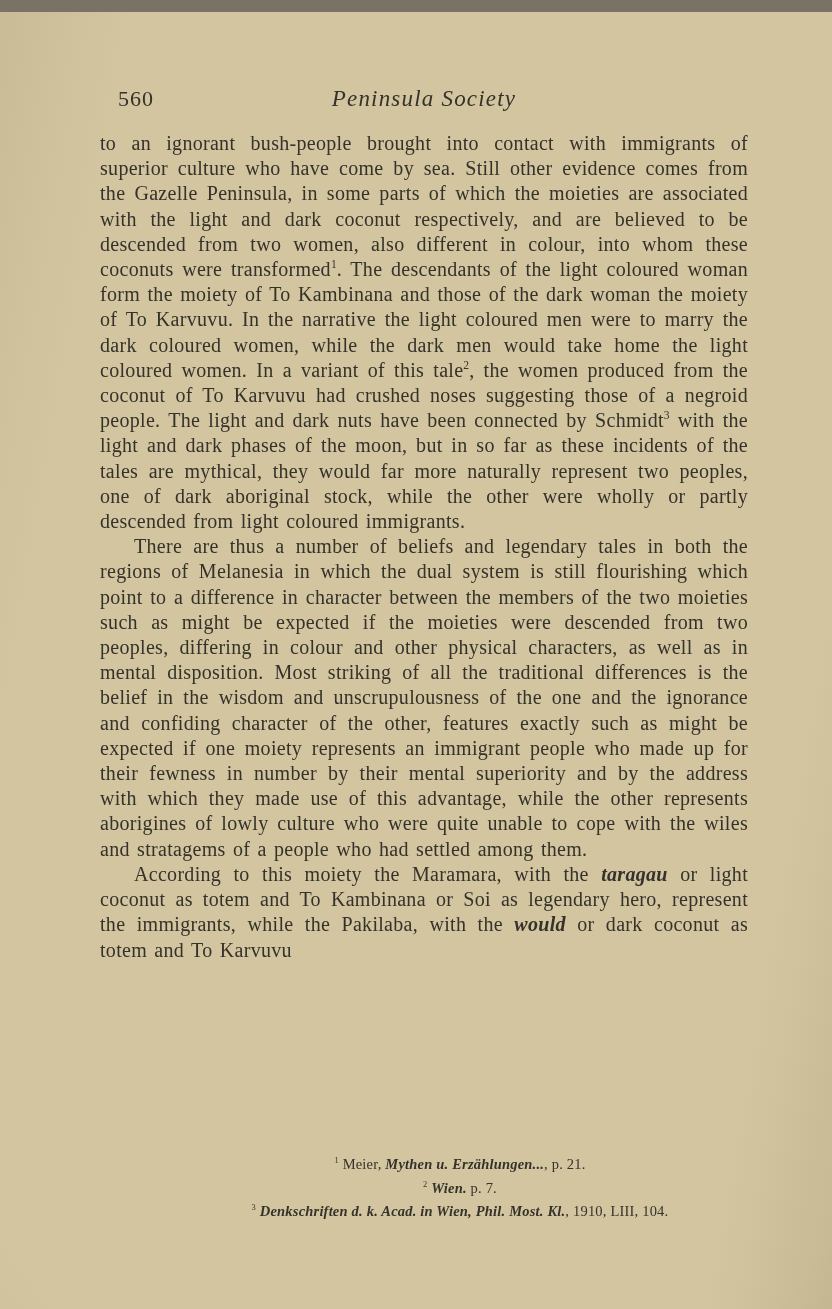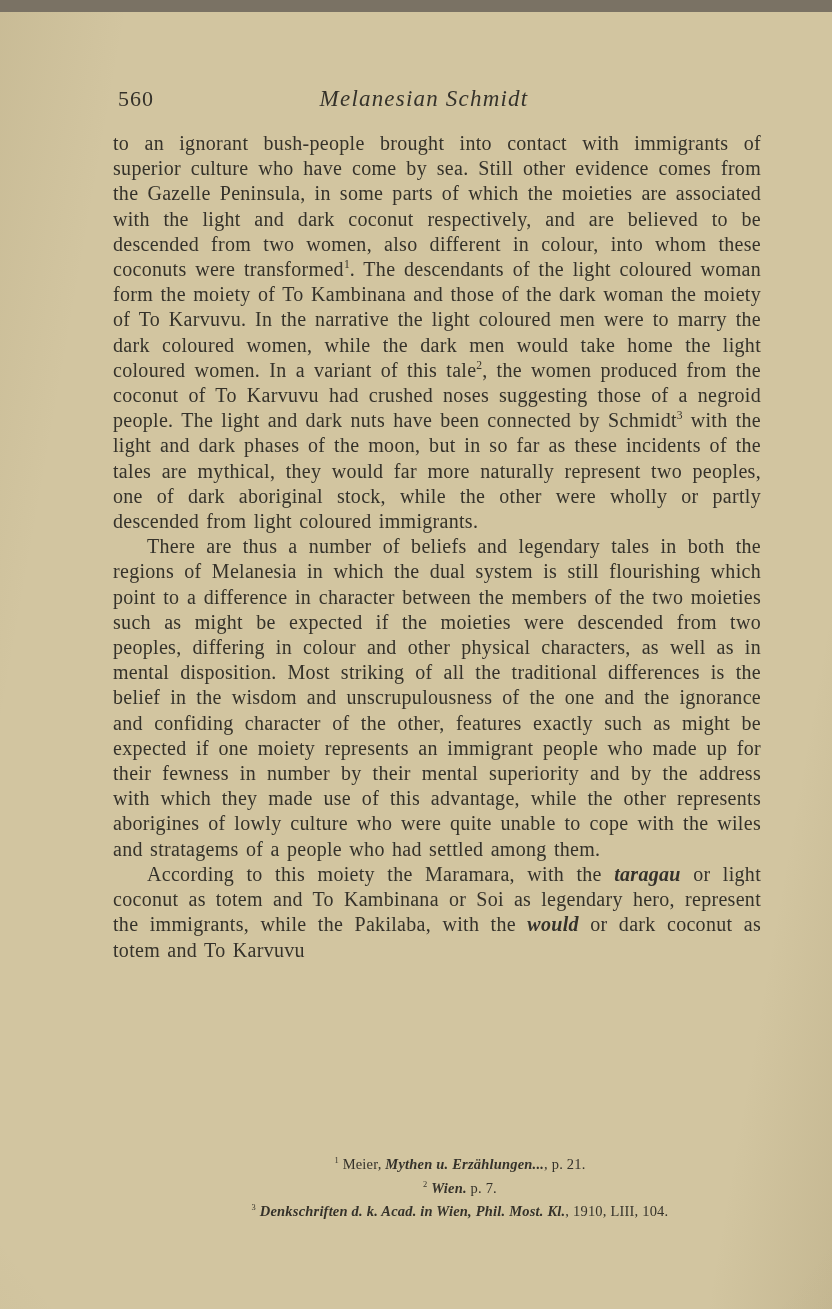--- a/index.html
+++ b/index.html
@@ -43,21 +43,21 @@
     left: 0;
     right: 0;
     top: 0;
     text-align: center;
     font-style: italic;
     font-size: 23px;
     letter-spacing: 1.2px;
   }
   .body-text {
     position: absolute;
-    left: 113px;
+    left: 100px;
     top: 119px;
     width: 648px;
     font-size: 20px;
     line-height: 25.2px;
     letter-spacing: 0.3px;
     word-spacing: 2px;
     text-align: justify;
   }
   .para {
     margin: 0;
@@ -92,21 +92,21 @@
     font-weight: bold;
   }
 </style>
 </head>
 <body>
 
 <div class="page">
 
   <div class="header">
     <span class="page-number">560</span>
-    <span class="running-head">Melanesian Schmidt</span>
+    <span class="running-head">Peninsula Society</span>
   </div>
 
   <div class="body-text">
     <p class="para no-indent"><span>to an ignorant bush-people brought into contact with immigrants of superior culture who have come by sea.  Still other evidence comes from the Gazelle Peninsula, in some parts of which the moieties are associated with the light and dark coconut respectively, and are believed to be descended from two women, also different in colour, into whom these coconuts were transformed</span><sup>1</sup><span>.  The descendants of the light coloured woman form the moiety of To Kambinana and those of the dark woman the moiety of To Karvuvu.  In the narrative the light coloured men were to marry the dark coloured women, while the dark men would take home the light coloured women.  In a variant of this tale</span><sup>2</sup><span>, the women produced from the coconut of To Karvuvu had crushed noses suggesting those of a negroid people.  The light and dark nuts have been connected by Schmidt</span><sup>3</sup><span> with the light and dark phases of the moon, but in so far as these incidents of the tales are mythical, they would far more naturally represent two peoples, one of dark aboriginal stock, while the other were wholly or partly descended from light coloured immigrants.</span></p>
     <p class="para indent"><span>There are thus a number of beliefs and legendary tales in both the regions of Melanesia in which the dual system is still flourishing which point to a difference in character between the members of the two moieties such as might be expected if the moieties were descended from two peoples, differing in colour and other physical characters, as well as in mental disposition.  Most striking of all the traditional differences is the belief in the wisdom and unscrupulousness of the one and the ignorance and confiding character of the other, features exactly such as might be expected if one moiety represents an immigrant people who made up for their fewness in number by their mental superiority and by the address with which they made use of this advantage, while the other represents aborigines of lowly culture who were quite unable to cope with the wiles and stratagems of a people who had settled among them.</span></p>
     <p class="para indent"><span>According to this moiety the Maramara, with the </span><span class="it">taragau</span><span> or light coconut as totem and To Kambinana or Soi as legendary hero, represent the immigrants, while the Pakilaba, with the </span><span class="it">would</span><span> or dark coconut as totem and To Karvuvu</span></p>
   </div>
 
   <div class="footnotes">
     <div class="footnote">

